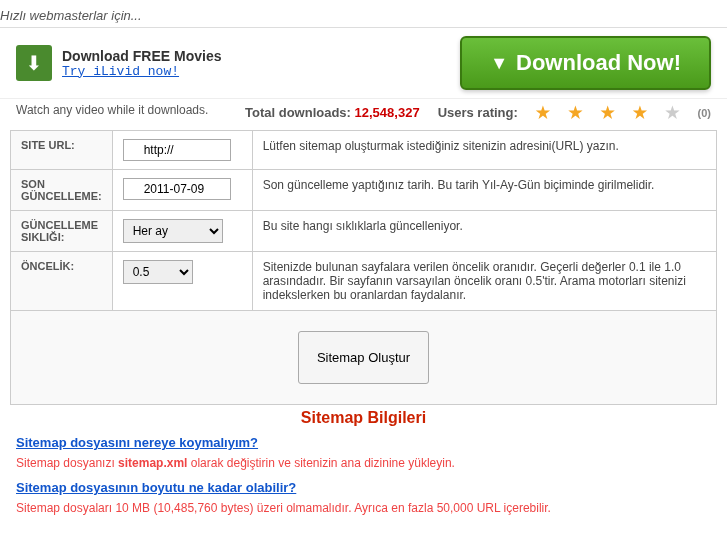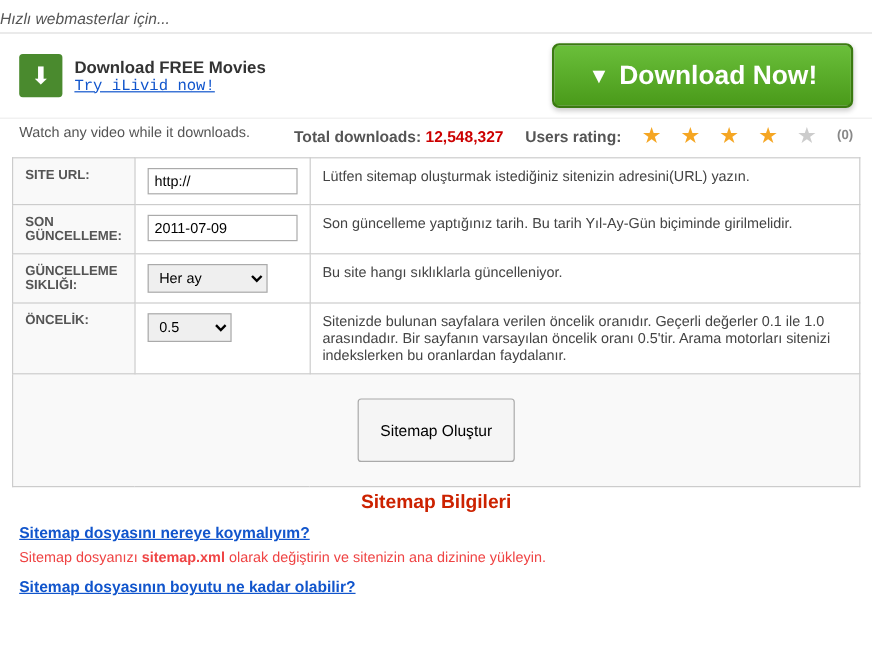--- a/index.html
+++ b/index.html
@@ -129,22 +129,22 @@
       background: #f9f9f9;
     }
     .input-cell {
       width: 140px;
     }
     .desc-cell {
       font-size: 12px;
       color: #444;
     }
     .form-input {
-      width: 125px;
-      padding: 3px 5px;
+      width: 108px;
+      padding: 3px 20px;
       border: 1px solid #aaa;
       font-size: 12px;
     }
     .form-select {
       width: 100px;
       padding: 3px 5px;
       border: 1px solid #aaa;
       font-size: 12px;
     }
     .generate-btn {
@@ -282,13 +282,14 @@
 </tbody>
   </table>
 
 <div class="info-section">
   <h3>Sitemap Bilgileri</h3>
   <a class="info-link">Sitemap dosyasını nereye koymalıyım?</a>
   <p class="info-text">
     <span>Sitemap dosyanızı </span><strong>sitemap.xml</strong><span> olarak değiştirin ve sitenizin ana dizinine yükleyin.</span>
   </p>
   <a class="info-link">Sitemap dosyasının boyutu ne kadar olabilir?</a>
+  <p class="info-text">Sitemap dosyaları 10 MB (10,485,760 bytes) üzeri olmamalıdır. Ayrıca en fazla 50,000 URL içerebilir.</p>
 </div>
 
 </body></html>

